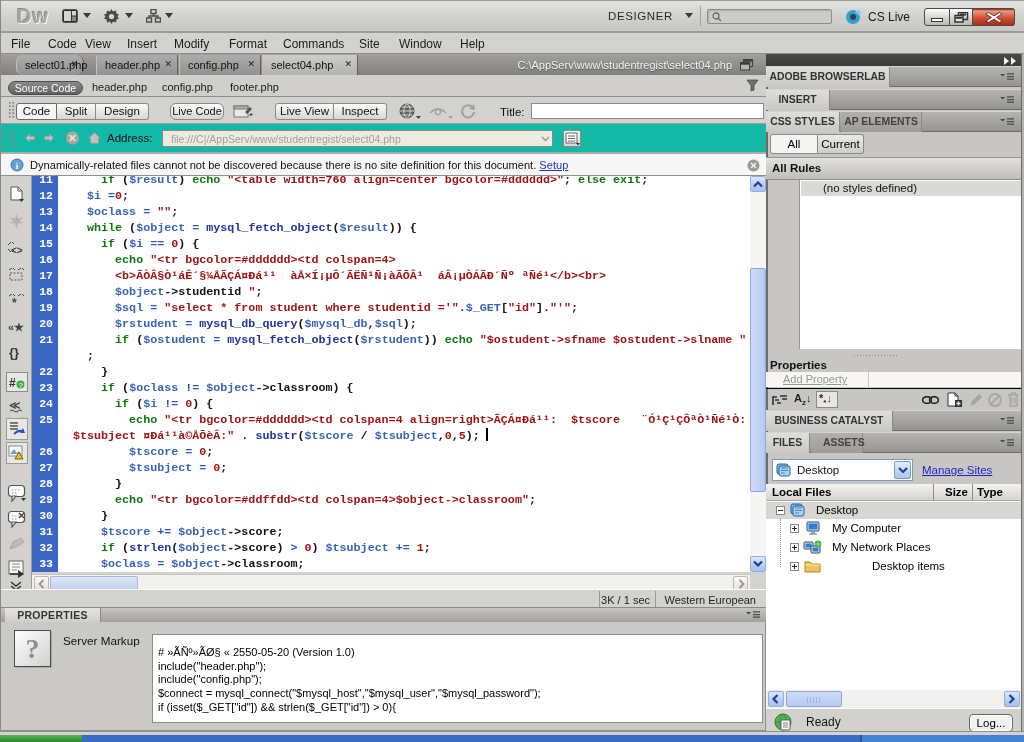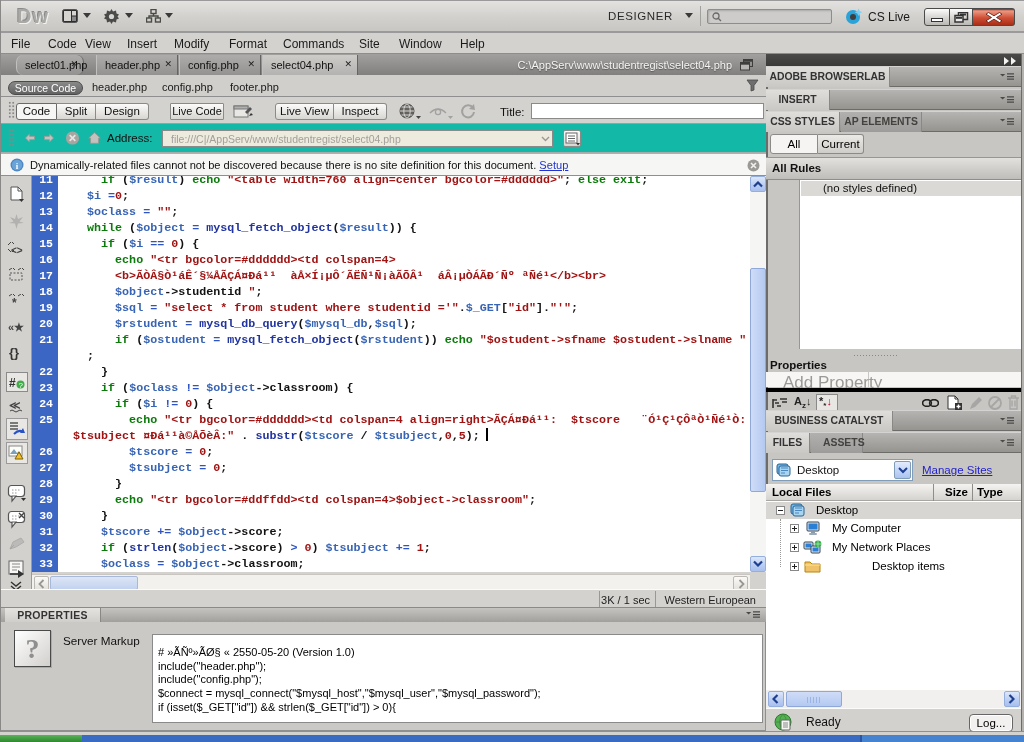--- a/index.html
+++ b/index.html
@@ -27,21 +27,21 @@
 .dtab{position:absolute;top:1px;height:20px;background:linear-gradient(#aeacaa,#949290);border-right:1px solid #666462;border-left:1px solid #c2c0be;font-size:11px;color:#111;}
 .dtab.act{background:linear-gradient(#ceccc9,#b4b2b0);}
 .dtab span{position:absolute;top:4px;left:8px;white-space:nowrap;}
 #tabpath{position:absolute;top:5px;right:34px;font-size:11px;color:#f4f4f2;text-shadow:0 1px 1px #555;}
 
 #relbar{left:0;top:75px;width:766px;height:22px;background:#d1cfcc;border-bottom:1px solid #8f8f8f;}
 #srcpill{left:8px;top:81px;width:75px;height:14px;background:linear-gradient(#8a8a8a,#626262);border:1px solid #4a4a4a;border-radius:8px;color:#fff;font-size:10.5px;text-align:center;line-height:13px;}
 .rfi{position:absolute;top:6px;font-size:11px;color:#1a1a1a;}
 
 #toolbar{left:0;top:97px;width:766px;height:27px;background:#d4d2cf;border-bottom:1px solid #a09e9b;}
-.tbtn{position:absolute;top:6px;height:17px;background:linear-gradient(#fbfbfa,#d8d6d2);border:1px solid #8a8a88;border-radius:1px;font-size:11.5px;color:#111;text-align:center;}
+.tbtn{position:absolute;top:6px;height:17px;background:linear-gradient(#fbfbfa,#d8d6d2);border:1px solid #8a8a88;border-radius:6px;font-size:11.5px;color:#111;text-align:center;}
 .tbtn.act{background:#f6f6f5;border-color:#6a6a6a;}
 #titlelbl{left:500px;top:9px;font-size:11.5px;color:#111;}
 #titleinput{left:531px;top:6px;width:233px;height:16px;background:#fff;border:1px solid #8a8a8a;}
 
 #addrbar{left:0;top:124px;width:766px;height:29px;background:#14b8a6;border-bottom:1px solid #aaa;}
 #addrlbl{left:107px;top:8px;font-size:11.5px;color:#111;}
 #addrfield{left:162px;top:6px;width:391px;height:17px;background:#edeade;border:1px solid #8a8a8a;font-size:10.5px;color:#a29f9a;}
 #addrfield span{position:absolute;left:8px;top:2px;}
 #lvopts{left:563px;top:6px;width:18px;height:17px;background:linear-gradient(#fbfbfa,#d8d6d2);border:1px solid #8a8a88;border-radius:2px;}
 
@@ -452,23 +452,23 @@
  <b style="position:absolute;left:6px;top:4px;font-size:11.5px;color:#111;">All Rules</b>
     </div>
 <div class="abs" style="left:767px;top:180px;width:254px;height:169px;background:#fff;border-left:1px solid #989694;margin-left:32px;">
  <div style="position:absolute;left:1px;top:1px;width:252px;height:15px;background:#dbd9d6;"></div>
  <span style="position:absolute;left:23px;top:2px;font-size:11.5px;color:#111;">(no styles defined)</span>
     </div>
 <div class="abs" style="left:853px;top:354px;width:44px;height:3px;background-image:radial-gradient(circle,#8a8886 0.8px,transparent 1px);background-size:3px 3px;"></div>
 <b class="abs" style="left:770px;top:359px;font-size:11.5px;color:#111;">Properties</b>
 <div class="abs" style="left:766px;top:372px;width:256px;height:15px;background:#f7f6f4;">
  <div style="position:absolute;left:102px;top:0;width:1px;height:15px;background:#c9c7c4;"></div>
- <span style="position:absolute;left:17px;top:1px;font-size:17px;color:#9b9996;">Add Property</span>
+ <span style="position:absolute;left:17px;top:1px;font-size:11px;color:#9b9996;text-decoration:underline;">Add Property</span>
     </div>
-<div class="abs" style="left:766px;top:388px;width:256px;height:22px;border-top:4px solid #000000;">
+<div class="abs" style="left:766px;top:388px;width:256px;height:22px;border-top:1px solid #000000;">
  <svg class="abs" style="left:6px;top:5px" width="16" height="12" viewBox="0 0 16 12">
         <path d="M1 2 V11 M1 3 H5 M3 6 H7 M5 9 H9" stroke="#333" stroke-width="1.6"></path>
         <path d="M8 2 H15 M10 5 H15" stroke="#333" stroke-width="1.6"></path>
       </svg>
  <span class="abs" style="left:28px;top:3px;font-size:11px;font-weight:bold;color:#222;">A<sub style="font-size:8px">z</sub>↓</span>
  <div class="abs" style="left:50px;top:2px;width:22px;height:17px;background:#e9e7e4;border:1px solid #8a8a8a;"></div>
  <span class="abs" style="left:53px;top:3px;font-size:11px;font-weight:bold;color:#222;">*<sub style="font-size:8px">*</sub><span style="color:#c03;">↓</span></span>
  <svg class="abs" style="left:156px;top:7px" width="17" height="8" viewBox="0 0 17 8">
         <ellipse cx="5" cy="4" rx="4.4" ry="3.4" fill="none" stroke="#222" stroke-width="1.6"></ellipse>
         <ellipse cx="12" cy="4" rx="4.4" ry="3.4" fill="none" stroke="#222" stroke-width="1.6"></ellipse>

